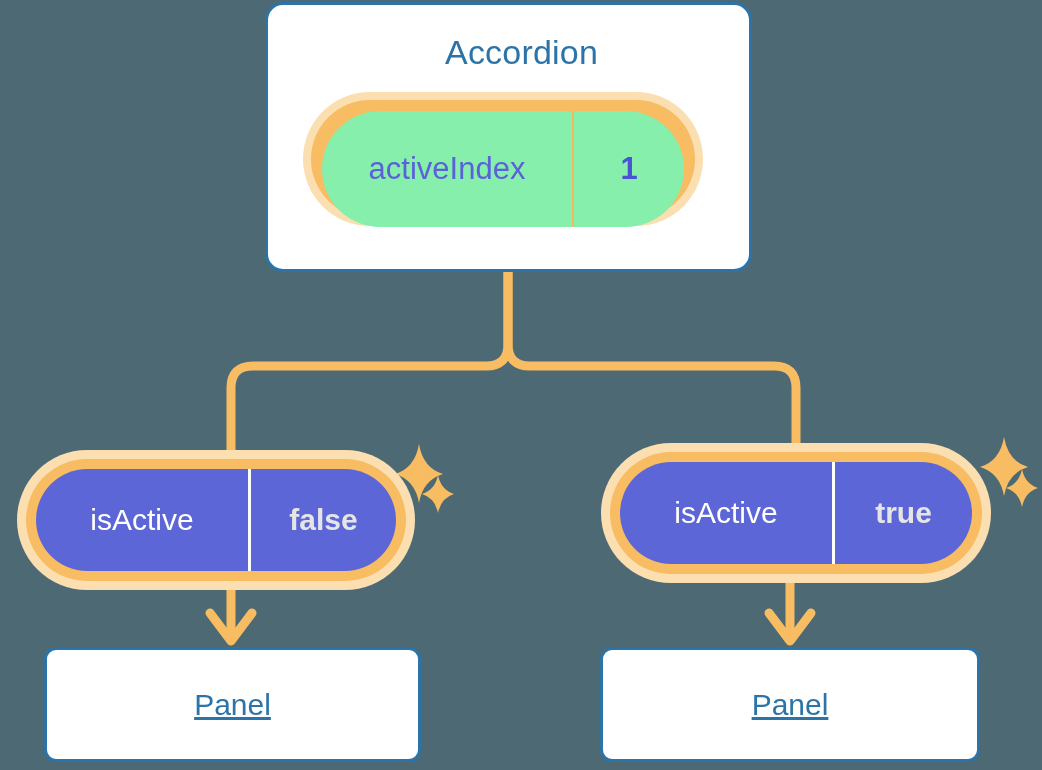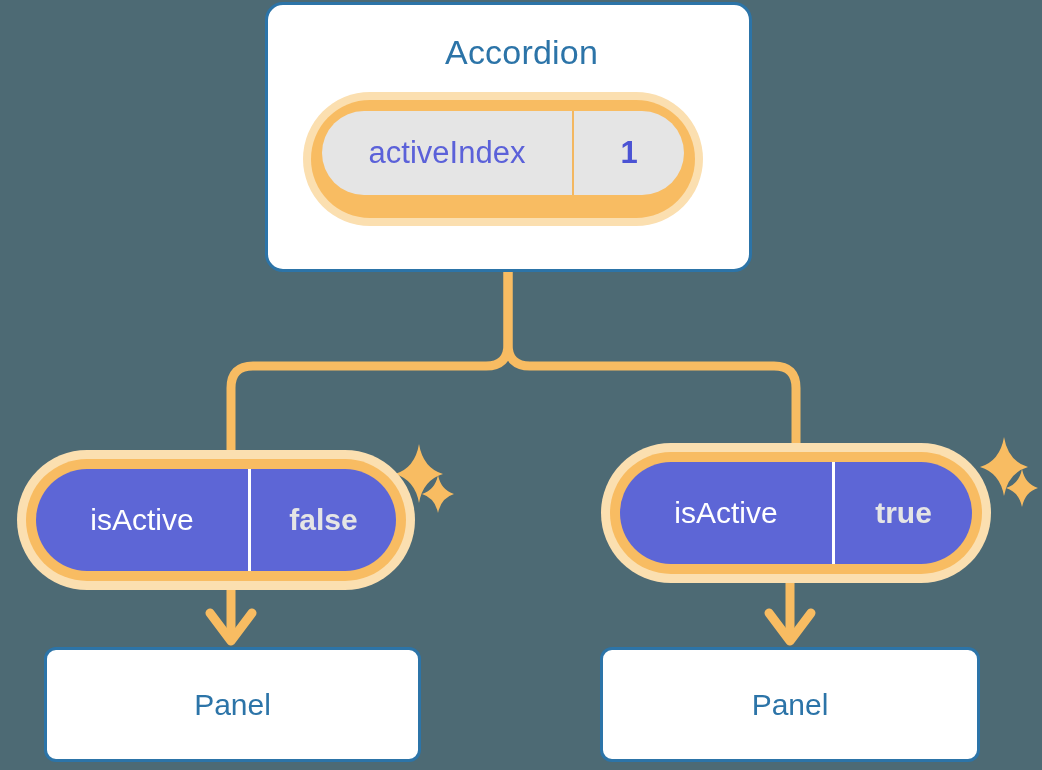--- a/index.html
+++ b/index.html
@@ -57,21 +57,21 @@
   .pill-cell{
     display:flex;align-items:center;justify-content:center;
     height:100%;
     box-sizing:border-box;
     white-space:nowrap;
   }
 
   
   #pill-top-glow{left:303px;top:92px;width:400px;height:134px;}
   #pill-top-ring{left:311px;top:100px;width:384px;height:118px;}
-  #pill-top-body{left:322px;top:111px;width:362px;height:84px;background:#e5e5e5;}
+  #pill-top-body{left:322px;top:111px;width:362px;height:116px;background:#86efac;}
   #pill-top-body .divider{width:2px;height:100%;background:#f3b760;}
   #pill-top-key{width:250px;font-size:31px;color:#5b61d9;}
   #pill-top-val{width:110px;font-size:31px;font-weight:bold;color:#4b53d4;}
 
   
   .pill-purple-body{background:#5d66d6;}
   .pill-purple-body .divider{width:3px;height:100%;background:#ffffff;}
   .pill-purple-key{font-size:30px;color:#ffffff;}
   .pill-purple-val{font-size:30px;font-weight:bold;color:#e5e5e5;}
 
@@ -88,21 +88,21 @@
   #pill-r-val{width:137px;}
 
   
   .panel{
     position:absolute;
     background:#ffffff;
     border:3px solid #2c74a8;
     border-radius:12px;
     box-sizing:border-box;
     display:flex;align-items:center;justify-content:center;
-    font-size:30px;color:#2c74a8;
+    font-size:30px;color:#2c74a8;text-decoration:underline;
   }
   #panel-left{left:44px;top:647px;width:377px;height:115px;}
   #panel-right{left:600px;top:647px;width:380px;height:115px;}
 </style>
 </head>
 <body>
 
 <div id="stage">
 
   <svg id="wires" viewBox="0 0 1042 770" xmlns="http://www.w3.org/2000/svg">

